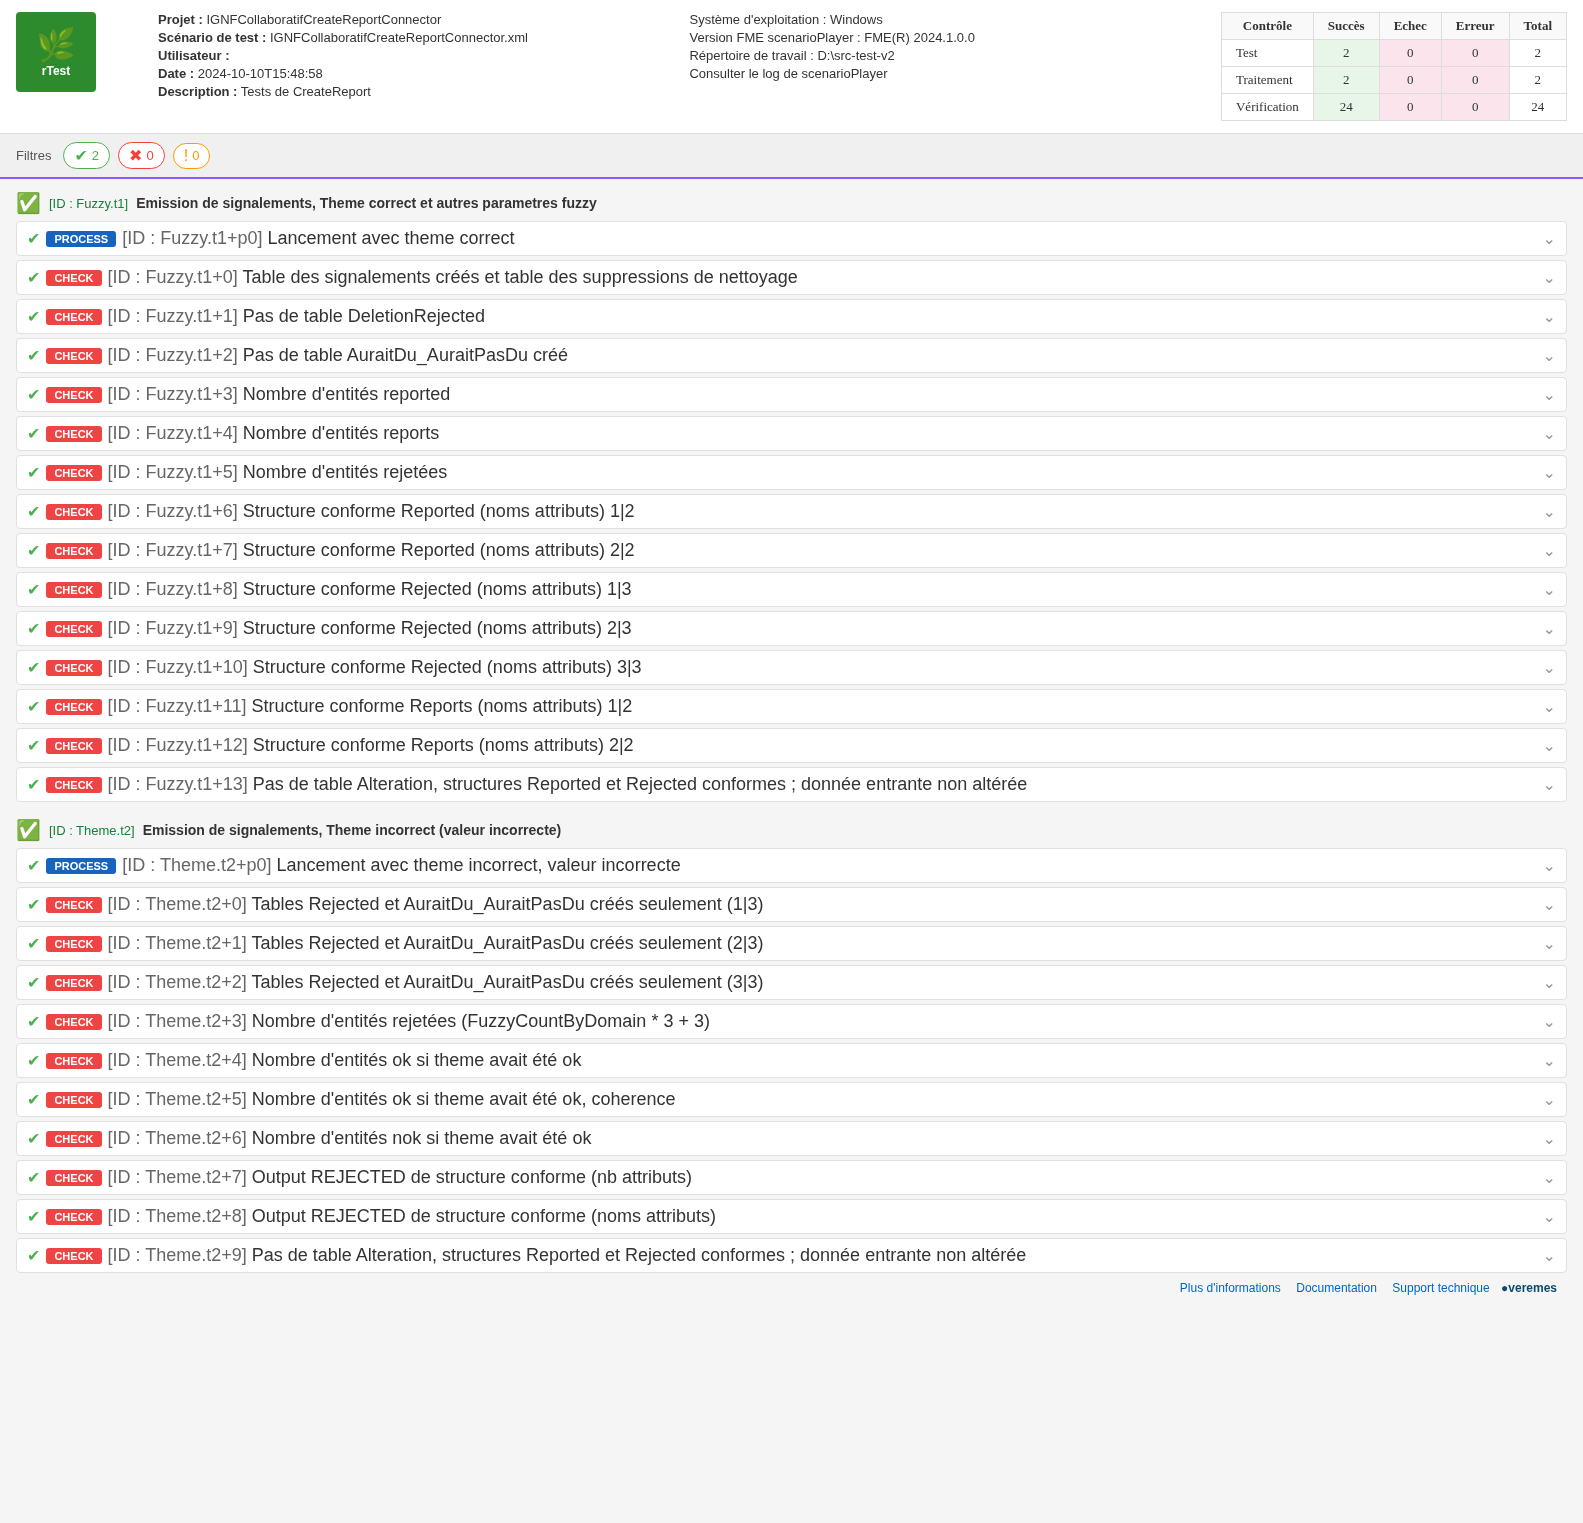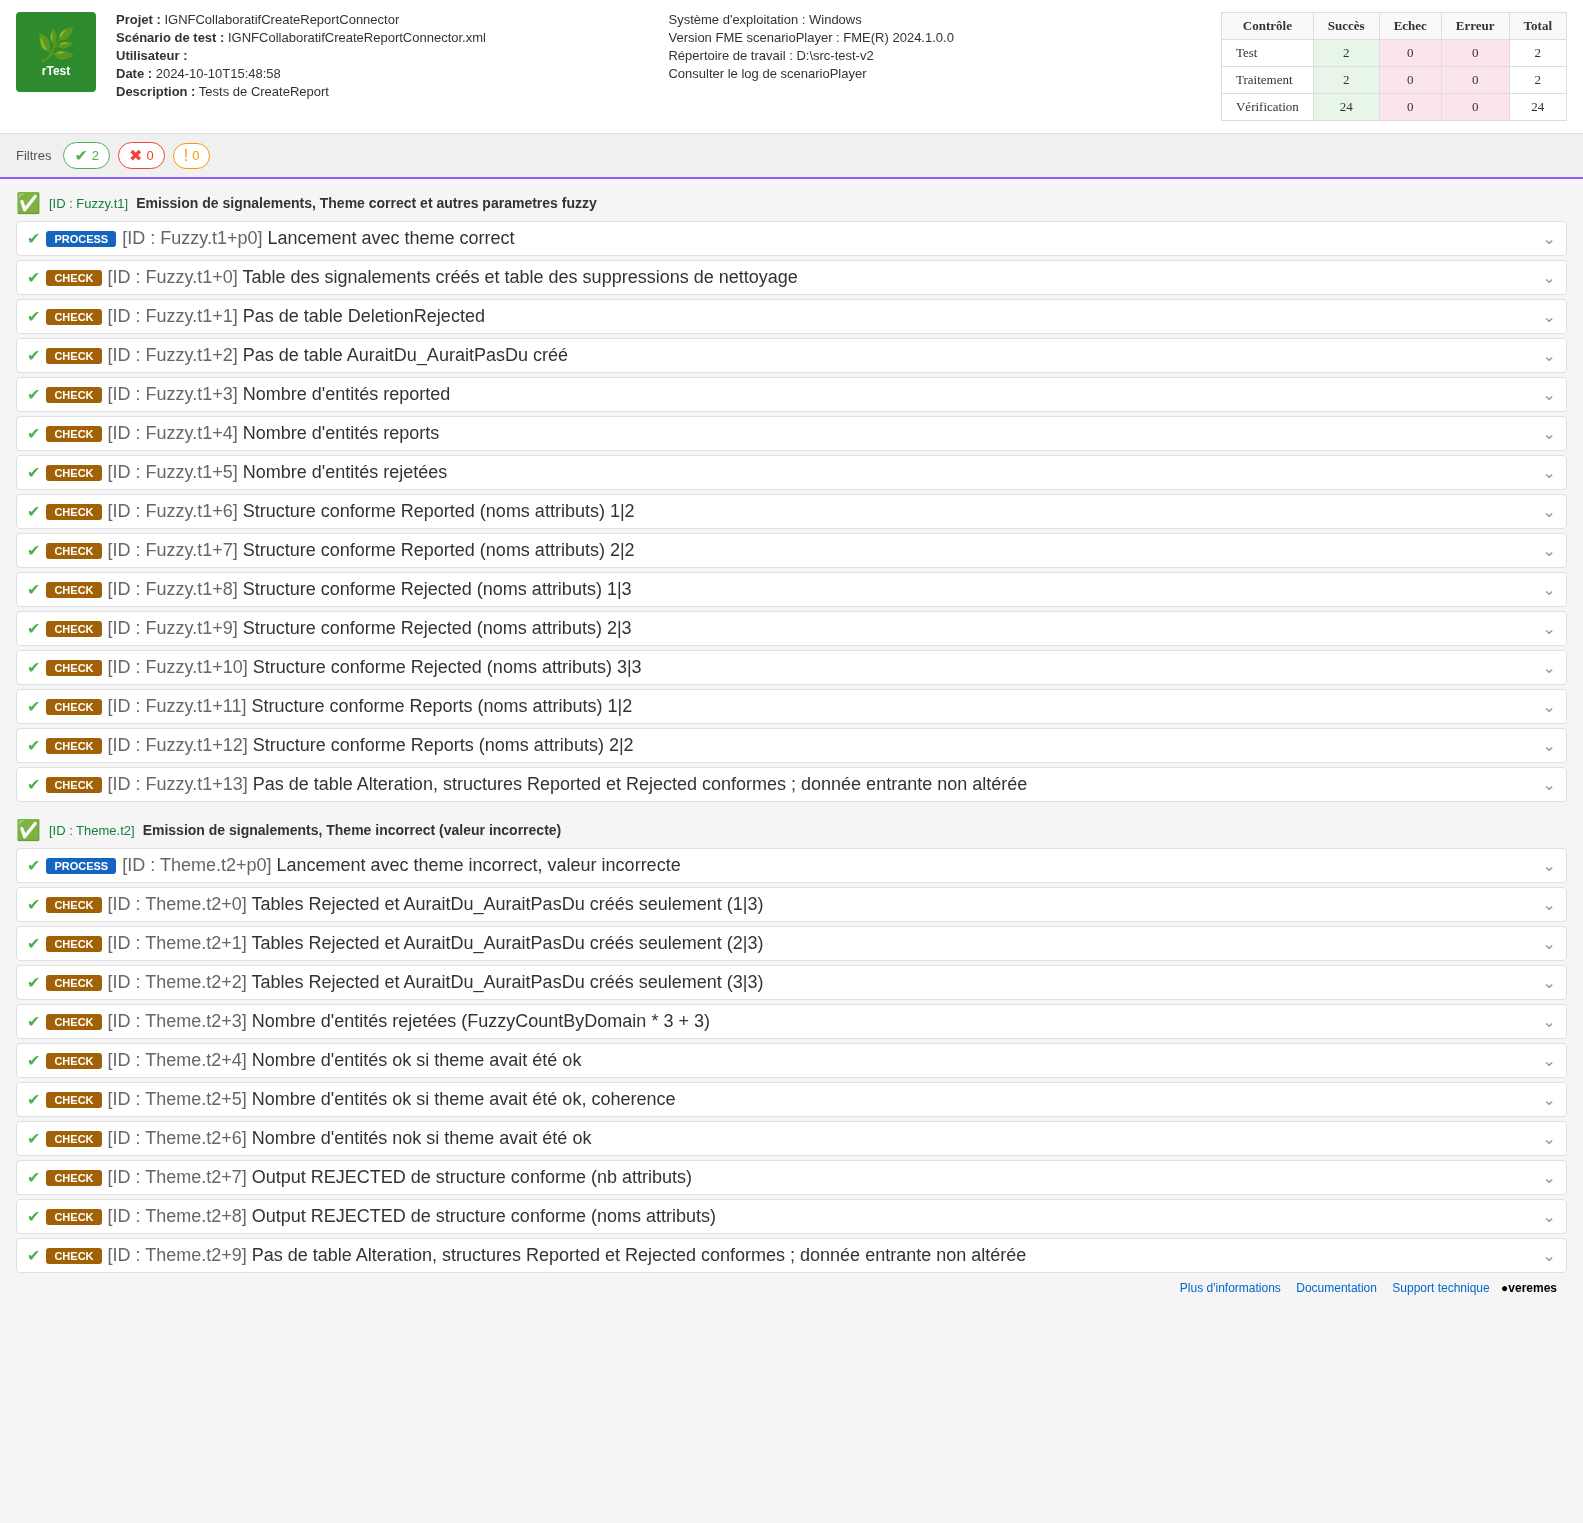--- a/index.html
+++ b/index.html
@@ -2,21 +2,21 @@
 <html><head>
   <meta charset="utf-8">
   <style>
     * { box-sizing: border-box; margin: 0; padding: 0; }
     body { font-family: Arial, sans-serif; font-size: 13px; background: #f5f5f5; color: #333; }
 
     
     .header { background: #fff; padding: 12px 16px; display: flex; align-items: flex-start; gap: 20px; border-bottom: 1px solid #ddd; }
     .logo-box { background: #2d8a2d; width: 80px; height: 80px; display: flex; flex-direction: column; align-items: center; justify-content: center; color: white; font-size: 12px; font-weight: bold; flex-shrink: 0; border-radius: 4px; }
     .logo-icon { font-size: 32px; }
-    .header-info { flex: 1; }
+    .header-info { flex: 1; margin-left: 42px; }
     .header-info .row { margin-bottom: 3px; font-size: 13px; }
     .header-info .label { font-weight: bold; }
     .header-system { flex: 1; }
     .header-system .row { margin-bottom: 3px; font-size: 13px; }
     .header-table { margin-left: auto; }
     .stats-table { border-collapse: collapse; font-size: 13px; }
     .stats-table th, .stats-table td { border: 1px solid #ddd; padding: 5px 14px; text-align: center; font-family: Liberation Serif, serif; }
     .stats-table th { background: #f9f9f9; font-weight: bold; }
     .stats-table td.success { background: #e8f5e9; }
 
@@ -39,29 +39,29 @@
     .group-header { display: flex; align-items: center; gap: 8px; margin-bottom: 6px; font-size: 14px; }
     .group-icon { color: #4caf50; font-size: 20px; }
     .group-id { color: #15803d; font-size: 13px; }
     .group-title { font-size: 14px; font-weight: bold; }
 
     
     .test-item { display: flex; align-items: center; gap: 6px; background: #fff; border: 1px solid #e0e0e0; border-radius: 4px; margin-bottom: 4px; padding: 6px 10px; cursor: pointer; }
     .check-icon { color: #4caf50; font-size: 16px; flex-shrink: 0; }
     .badge { padding: 2px 8px; border-radius: 3px; font-size: 11px; font-weight: bold; color: white; flex-shrink: 0; }
     .badge-process { background: #1565c0; text-align: center; }
-    .badge-check { background: #a16207; }
+    .badge-check { background: #ef4444; }
     .item-text { flex: 1; font-size: 18px; color: #333; }
     .item-id { color: #666; }
     .chevron { color: #999; font-size: 16px; margin-left: auto; flex-shrink: 0; }
 
     
     .footer-links { text-align: right; padding: 4px 10px; font-size: 12px; color: #666; }
     .footer-links a { color: #0066cc; text-decoration: none; margin-left: 12px; cursor: pointer; }
-    .footer-logo { color: #000000; font-weight: bold; margin-left: 8px; font-size: 12px; }
+    .footer-logo { color: #0c4a6e; font-weight: bold; margin-left: 8px; font-size: 12px; }
   </style>
 </head>
 <body>
 
 <div>
 
   <div class="header">
     <div class="logo-box">
       <span class="logo-icon">🌿</span>
       <span>rTest</span>

